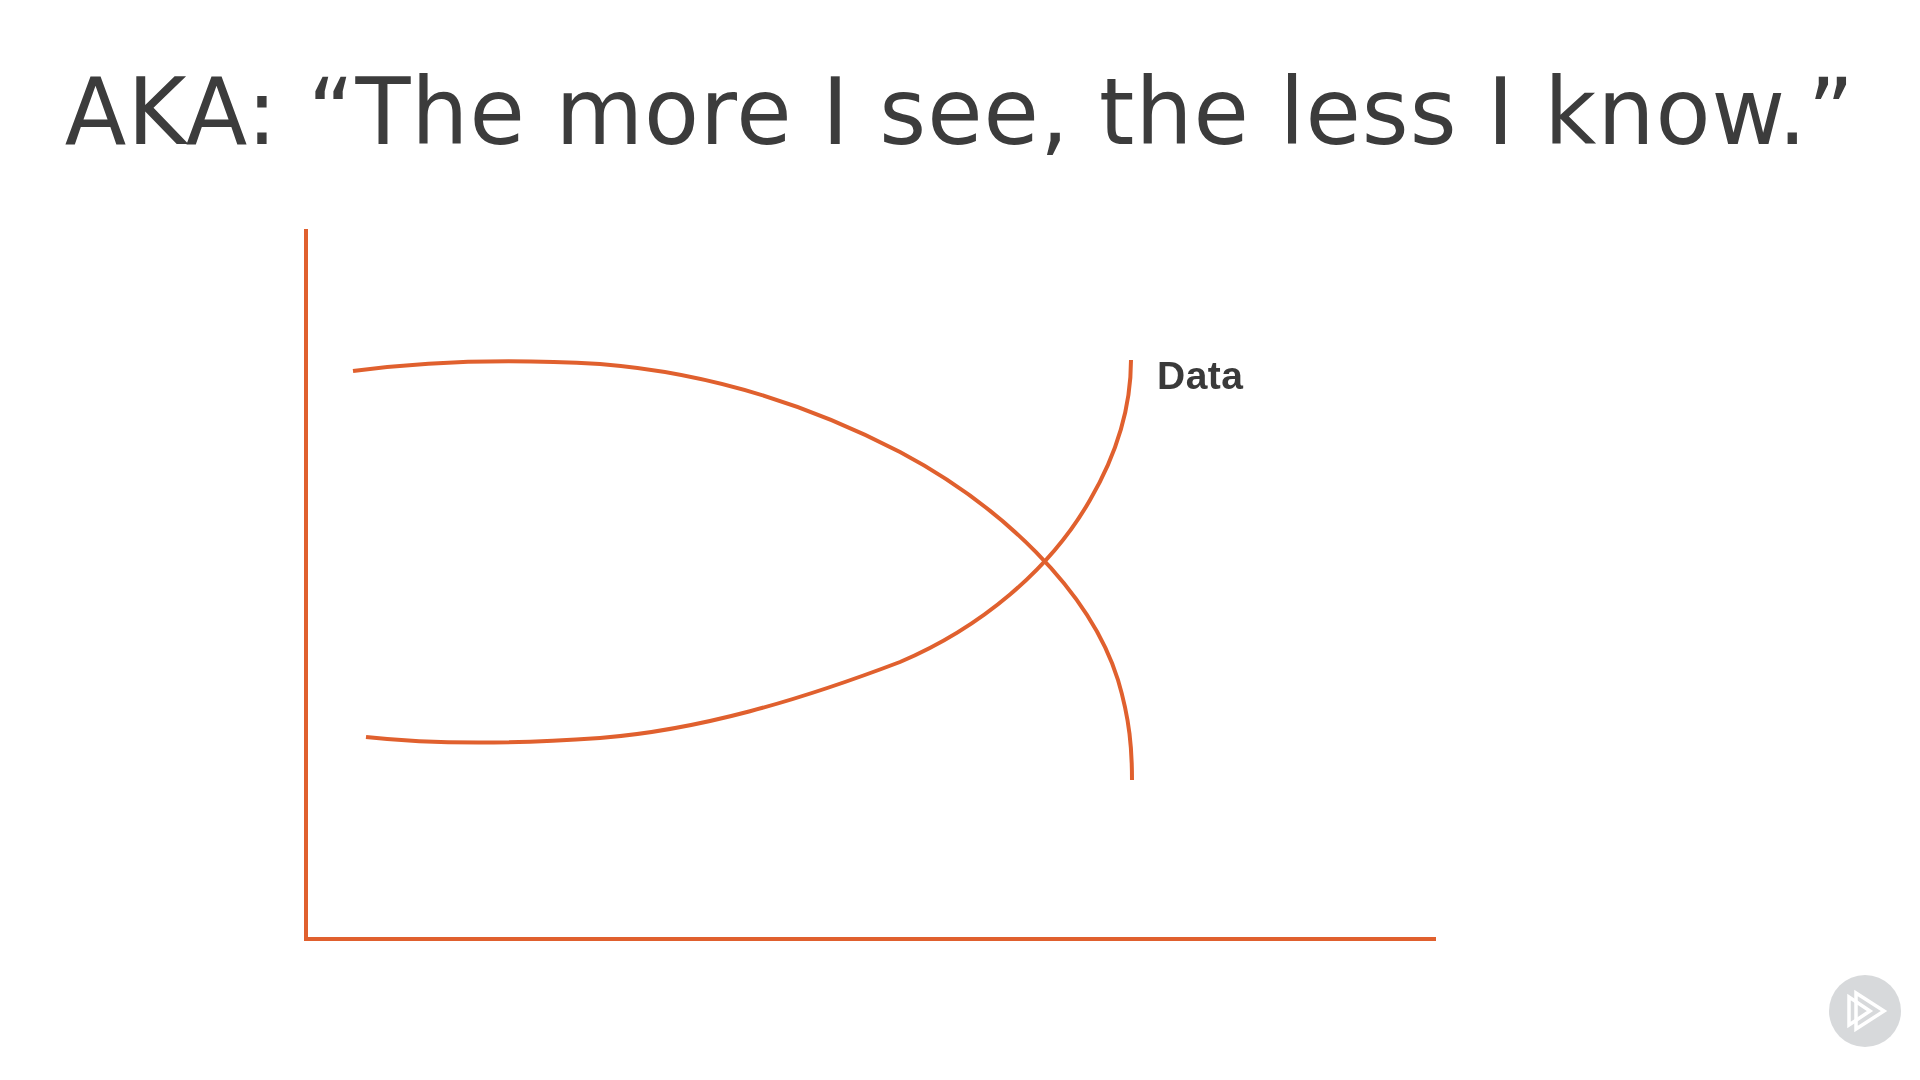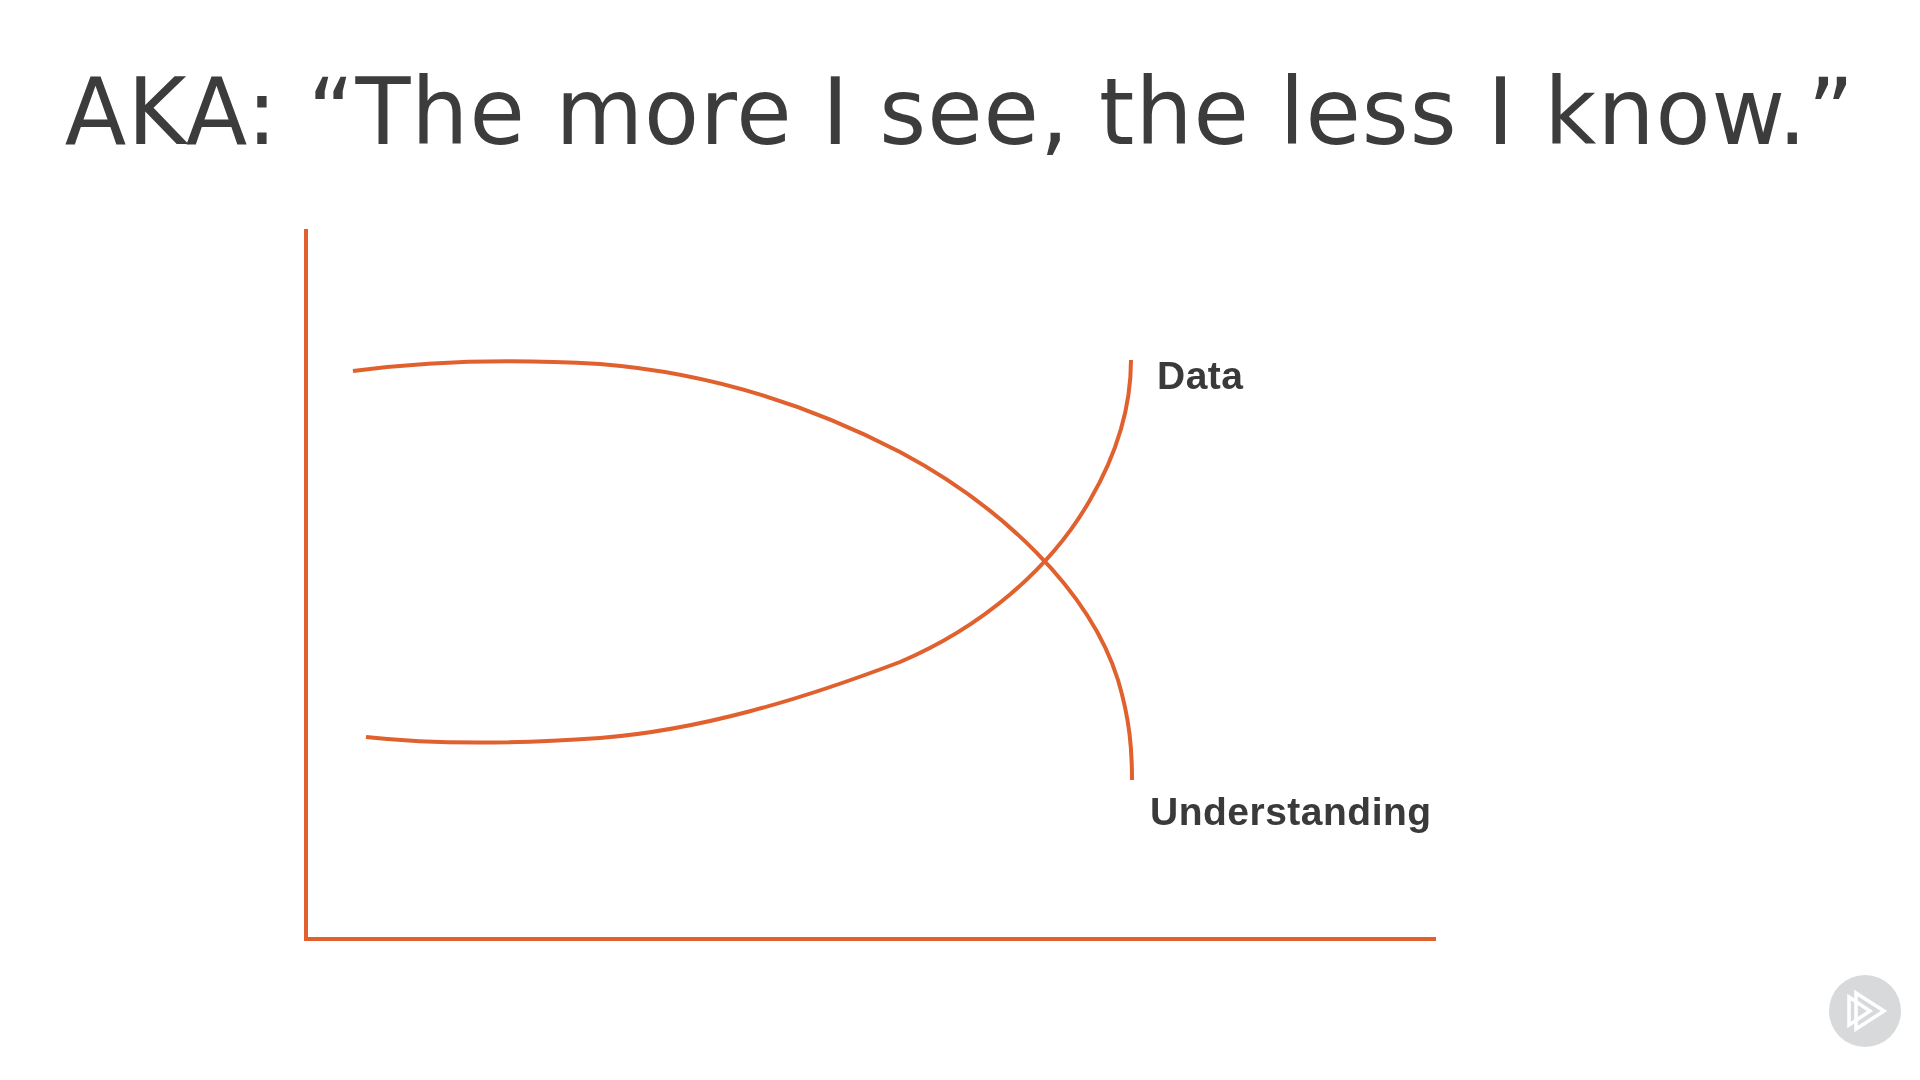--- a/index.html
+++ b/index.html
@@ -90,21 +90,20 @@
              C 1130 720, 1132 750, 1132 780" fill="none" stroke="#e0602e" stroke-width="4" stroke-linecap="butt"></path>
 
     <path d="M 366 737
              C 420 743, 500 745, 600 738
              C 700 730, 800 700, 900 662
              C 980 628, 1050 570, 1090 500
              C 1125 440, 1131 390, 1131 360" fill="none" stroke="#e0602e" stroke-width="4" stroke-linecap="butt"></path>
   </svg>
 
   <div class="series-label label-data">Data</div>
-  <div class="series-label label-understanding">Understanding</div>
 
   <div class="play-badge">
     <svg width="72" height="72" viewBox="0 0 72 72">
       <polygon points="20,22 20,50 41,36" fill="none" stroke="#ffffff" stroke-width="3.5" stroke-linejoin="miter"></polygon>
       <polygon points="27,18 27,54 55,36" fill="none" stroke="#ffffff" stroke-width="3.5" stroke-linejoin="miter"></polygon>
     </svg>
   </div>
 
 </div>
 

